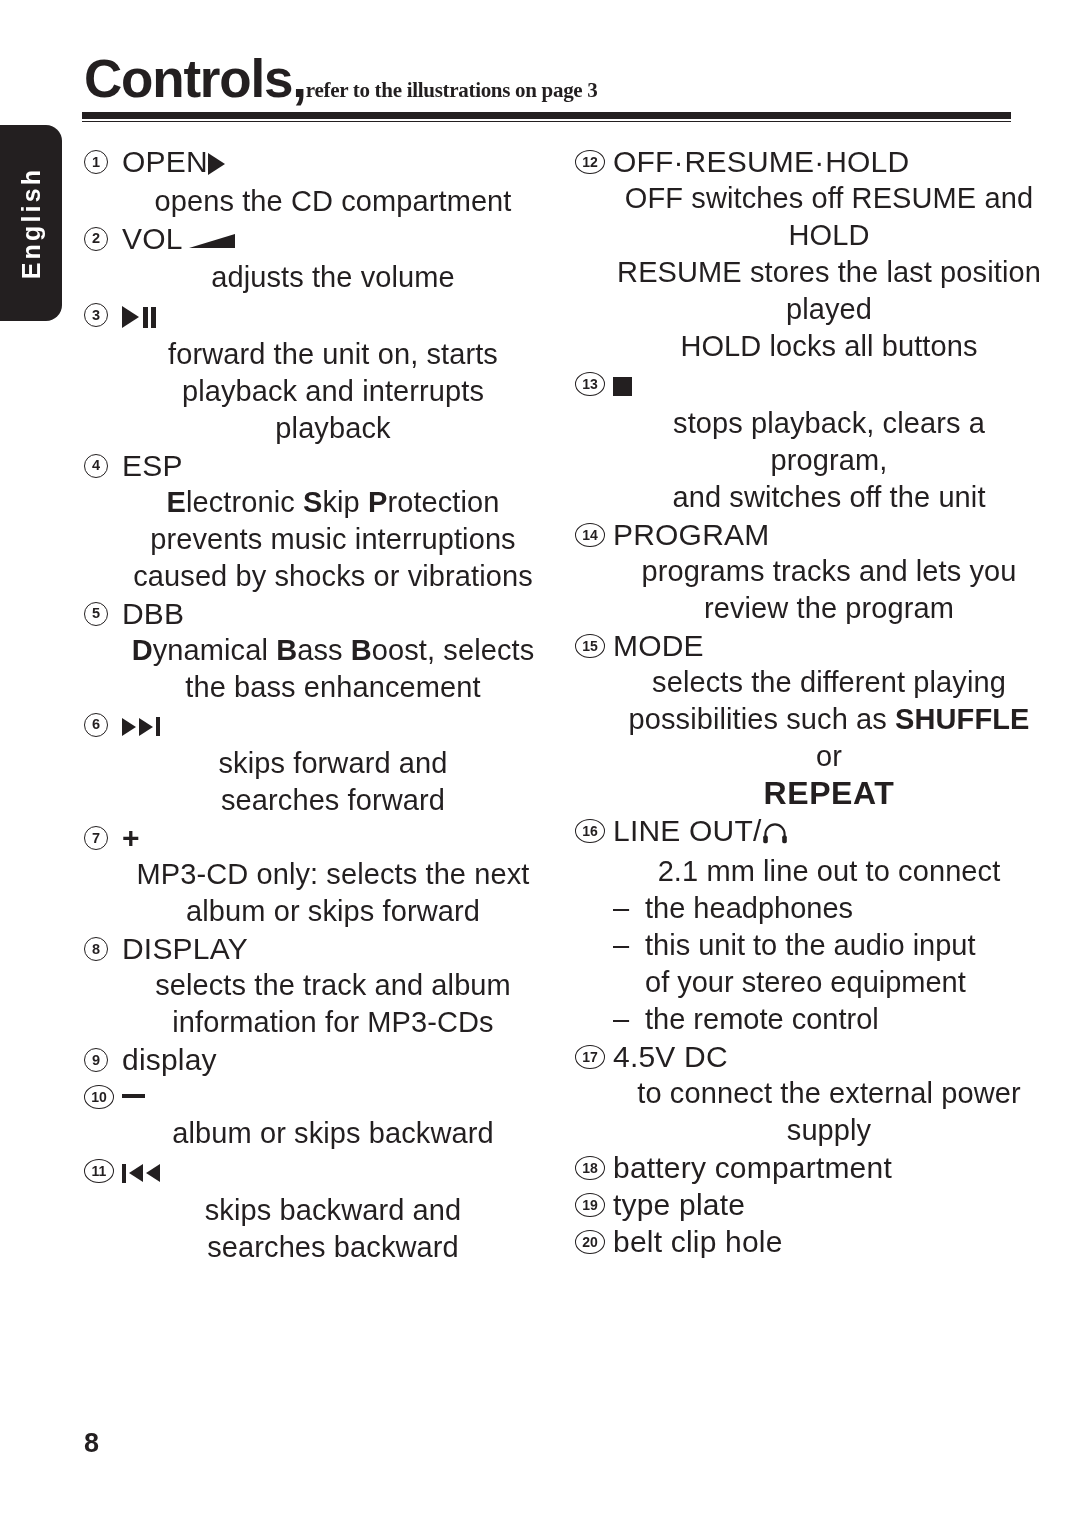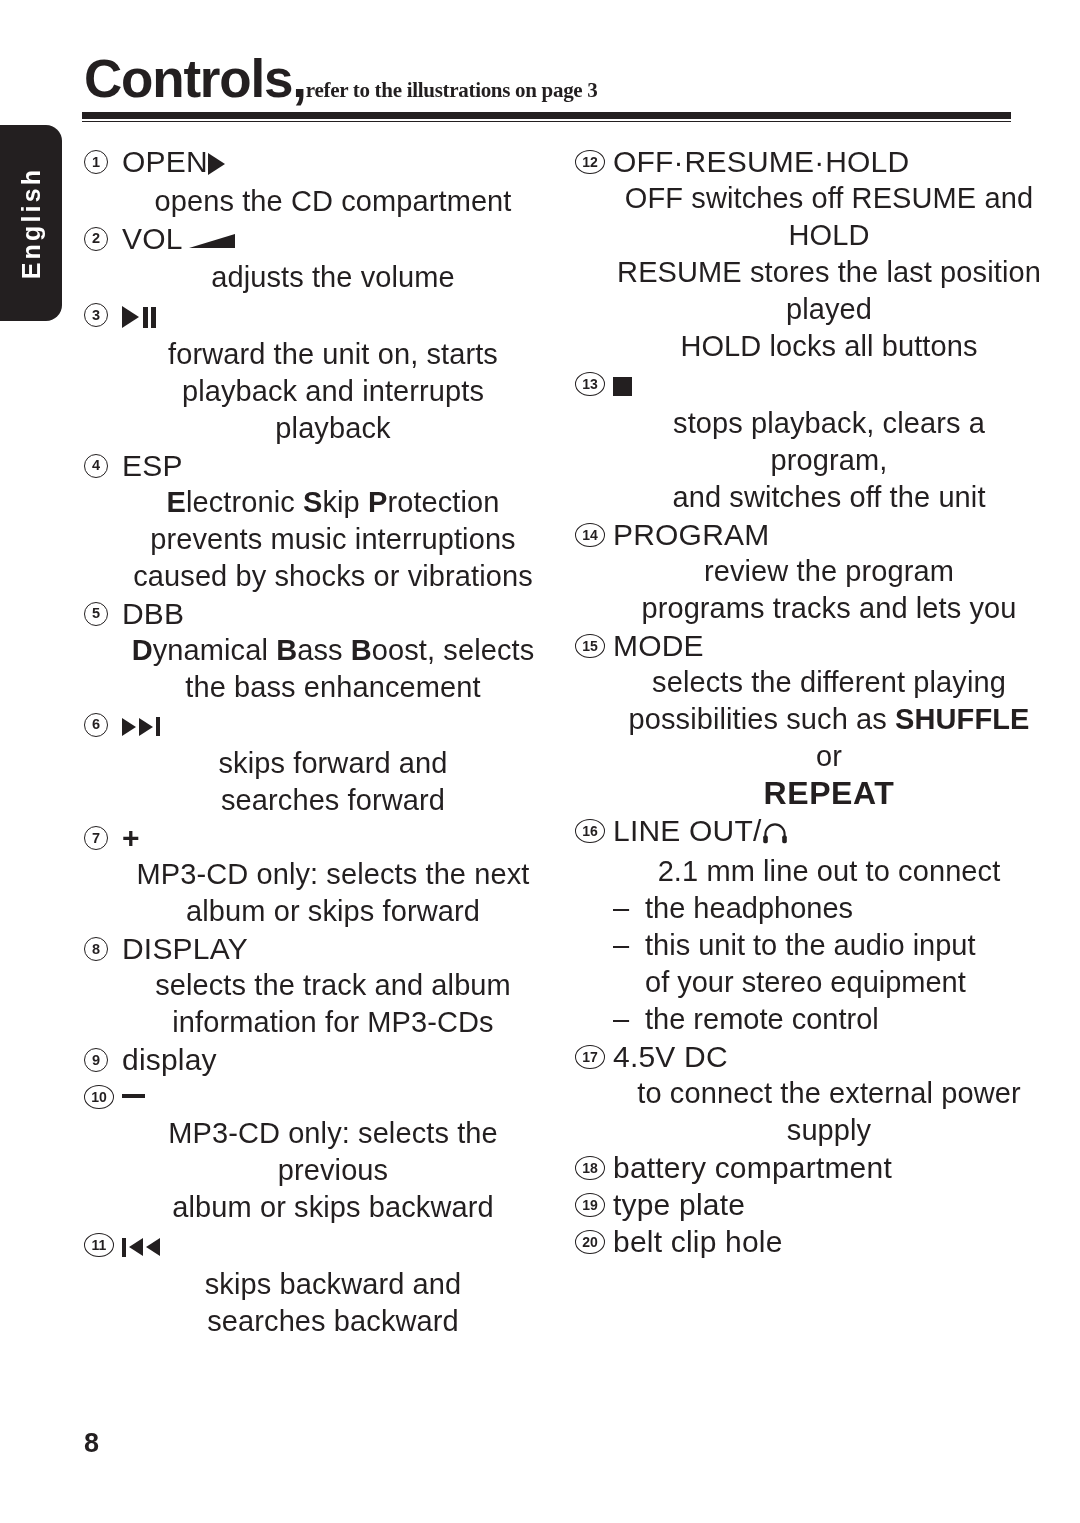--- a/index.html
+++ b/index.html
@@ -314,21 +314,20 @@
         <div class="label">display</div>
       </div>
     </div>
     <div class="entry">
       <div class="entry-head">
         <div class="num">
           <span class="circ two-digit">10</span>
         </div>
         <div class="label"><span class="minus-sign"></span></div>
       </div>
-      <div class="desc">MP3-CD only: selects the previous</div>
       <div class="desc">album or skips backward</div>
     </div>
     <div class="entry">
       <div class="entry-head">
         <div class="num">
           <span class="circ two-digit">11</span>
         </div>
         <div class="label"><span class="glyph">
             <span class="bar"></span>
             <span class="gap2"></span>
@@ -367,22 +366,22 @@
       <div class="desc">stops playback, clears a program,</div>
       <div class="desc">and switches off the unit</div>
     </div>
     <div class="entry">
       <div class="entry-head">
         <div class="num">
           <span class="circ two-digit">14</span>
         </div>
         <div class="label">PROGRAM</div>
       </div>
+      <div class="desc">programs tracks and lets you</div>
       <div class="desc">review the program</div>
-      <div class="desc">programs tracks and lets you</div>
     </div>
     <div class="entry">
       <div class="entry-head">
         <div class="num">
           <span class="circ two-digit">15</span>
         </div>
         <div class="label">MODE</div>
       </div>
       <div class="desc">selects the different playing</div>
       <div class="desc">possibilities such as <b>SHUFFLE</b> or</div>

